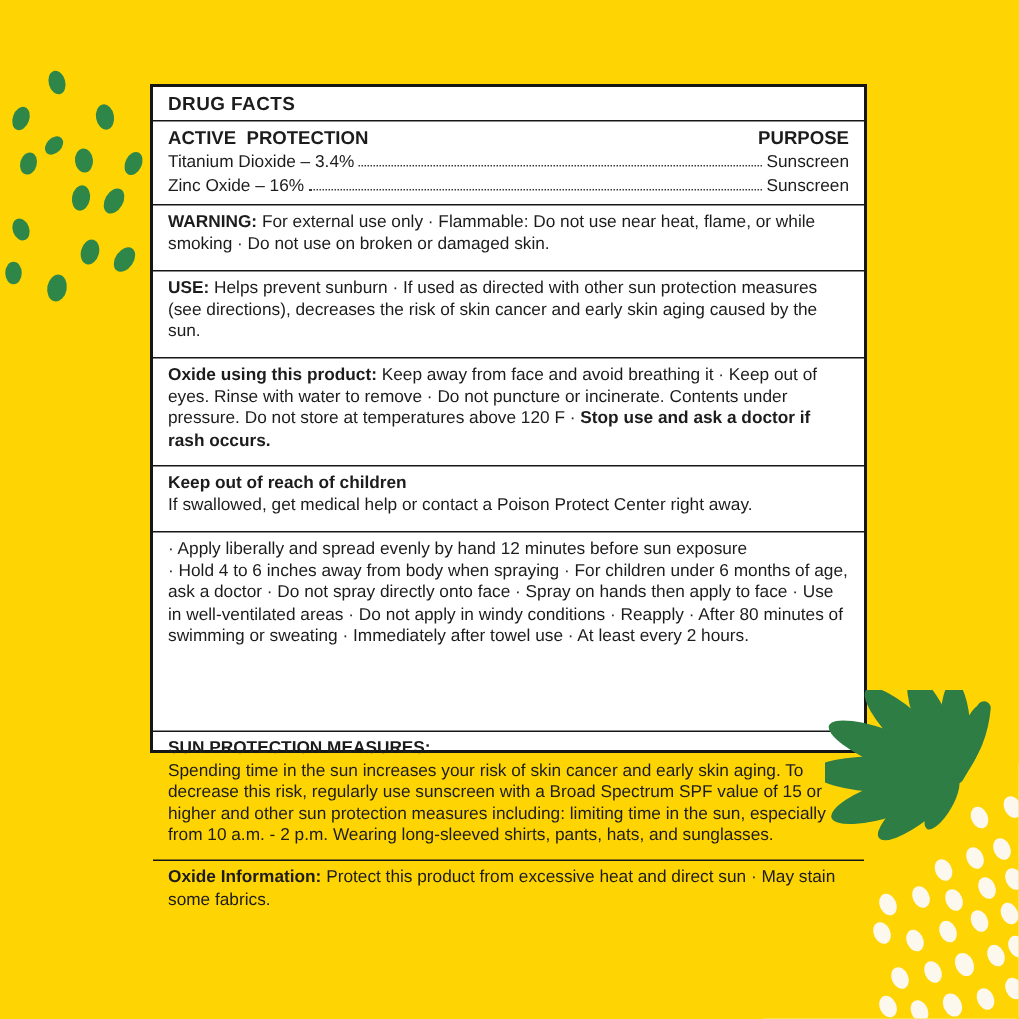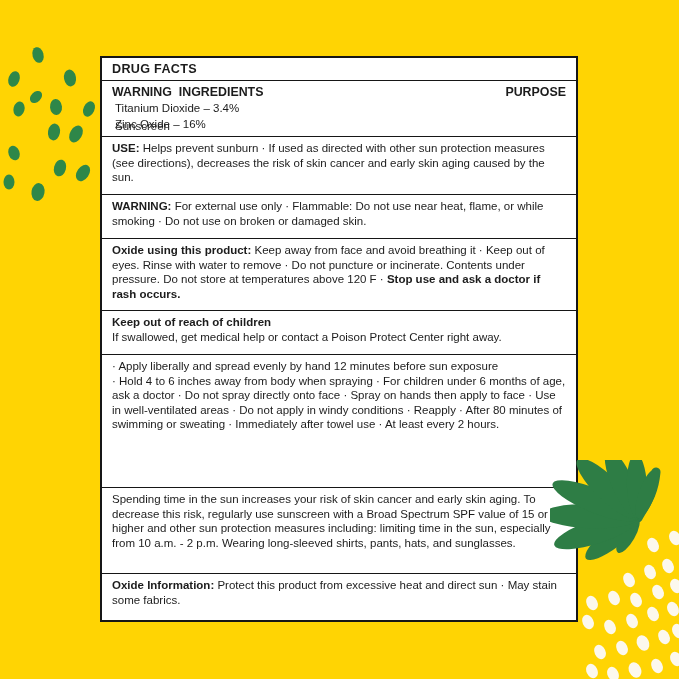--- a/index.html
+++ b/index.html
@@ -5,37 +5,37 @@
   html,body{margin:0;padding:0;}
   .stage{
     position:relative;
     width:679px;height:679px;
     overflow:hidden;
     font-family:"Liberation Sans",sans-serif;
     background:#FFD403;
   }
   .label{
     position:absolute;left:100px;top:56px;
-    width:478px;height:566px;
+    width:478px;height:446px;
     background:#ffffff;
     border:2.5px solid #161616;
     box-sizing:border-box;
     color:#1c1c1c;
     font-size:11.5px;line-height:14.6px;
     z-index:2;
   }
   .label *{box-sizing:border-box;}
   .sec{padding:4px 10px 4px 10px;overflow:hidden;}
   .bt{border-top:1.6px solid #161616;}
   .bt-thin{border-top:1.2px solid #161616;}
   .hdr{height:22px;padding:4px 10px 0 10px;font-weight:bold;font-size:12.6px;letter-spacing:.3px;}
   .sec-active{height:56px;padding-top:2px;}
   .ai-head{display:flex;justify-content:space-between;font-weight:bold;font-size:12.4px;margin:2px 0 1px 0;}
   .ai-left{white-space:pre;}
-  .ai-row{display:flex;align-items:baseline;height:16px;flex-direction:column;}
+  .ai-row{display:flex;align-items:baseline;height:16px;}
   .leader{flex:1;border-bottom:1.9px dotted #3a3a3a;margin:0 3px 3px 3px;}
   .sec-use{height:58px;}
   .sec-warning{height:44px;}
   .sec-when{height:72px;}
   .sec-keep{height:44px;}
   .sec-dir{height:133px;}
   .sec-sun{height:86px;}
   .sec-other{height:46px;}
   b{font-weight:bold;}
   .blockhead{display:block;font-weight:bold;}
@@ -65,65 +65,66 @@
       <div class="dot gdot" style="left: 9px; top: 182px; width: 11px; height: 15px; background: rgb(46, 135, 73); transform: translate(-50%, -50%) rotate(0deg);"></div>
       <div class="dot gdot" style="left: 38px; top: 192px; width: 13px; height: 18px; background: rgb(46, 135, 73); transform: translate(-50%, -50%) rotate(10deg);"></div>
     </div>
 
   <div class="label">
 
     <div class="hdr">DRUG FACTS</div>
 
     <div class="sec sec-active bt-thin">
       <div class="ai-head">
-        <span class="ai-left">WARNING  INGREDIENTS</span>
+        <span class="ai-left">ACTIVE  PROTECTION</span>
         <span>PURPOSE</span>
       </div>
       <div id="ai-rows">
           <div class="ai-row">
             <span>Titanium Dioxide – 3.4%</span>
             <span class="leader"></span>
             <span>Sunscreen</span>
           </div>
           <div class="ai-row">
             <span>Zinc Oxide – 16%</span>
             <span class="leader"></span>
             <span>Sunscreen</span>
           </div>
         </div>
     </div>
 
+    <div class="sec sec-warning bt">
+      <b>WARNING:</b>
+      <span>For external use only · Flammable: Do not use near heat, flame, or while smoking · Do not use on broken or damaged skin.</span>
+    </div>
+
     <div class="sec sec-use bt">
       <b>USE:</b>
       <span>Helps prevent sunburn · If used as directed with other sun protection measures (see directions), decreases the risk of skin cancer and early skin aging caused by the sun.</span>
-    </div>
-
-    <div class="sec sec-warning bt">
-      <b>WARNING:</b>
-      <span>For external use only · Flammable: Do not use near heat, flame, or while smoking · Do not use on broken or damaged skin.</span>
     </div>
 
     <div class="sec sec-when bt">
       <b>Oxide using this product:</b>
       <span>Keep away from face and avoid breathing it · Keep out of eyes. Rinse with water to remove · Do not puncture or incinerate. Contents under pressure. Do not store at temperatures above 120 F · </span><b>Stop use and ask a doctor if rash occurs.</b>
     </div>
 
     <div class="sec sec-keep bt">
       <span class="blockhead">Keep out of reach of children</span>
       <span>If swallowed, get medical help or contact a Poison Protect Center right away.</span>
     </div>
 
     <div class="sec sec-dir bt">
       <div id="dir-lines">
           <div>· Apply liberally and spread evenly by hand 12 minutes before sun exposure</div>
           <div>· Hold 4 to 6 inches away from body when spraying · For children under 6 months of age, ask a doctor · Do not spray directly onto face · Spray on hands then apply to face · Use in well-ventilated areas · Do not apply in windy conditions · Reapply · After 80 minutes of swimming or sweating · Immediately after towel use · At least every 2 hours.</div>
         </div>
     </div>
 
     <div class="sec sec-sun bt">
+      <span class="blockhead">SUN PROTECTION MEASURES:</span>
       <span>Spending time in the sun increases your risk of skin cancer and early skin aging. To decrease this risk, regularly use sunscreen with a Broad Spectrum SPF value of 15 or higher and other sun protection measures including: limiting time in the sun, especially from 10 a.m. - 2 p.m. Wearing long-sleeved shirts, pants, hats, and sunglasses.</span>
     </div>
 
     <div class="sec sec-other bt">
       <b>Oxide Information:</b>
       <span>Protect this product from excessive heat and direct sun · May stain some fabrics.</span>
     </div>
 
   </div>
 

